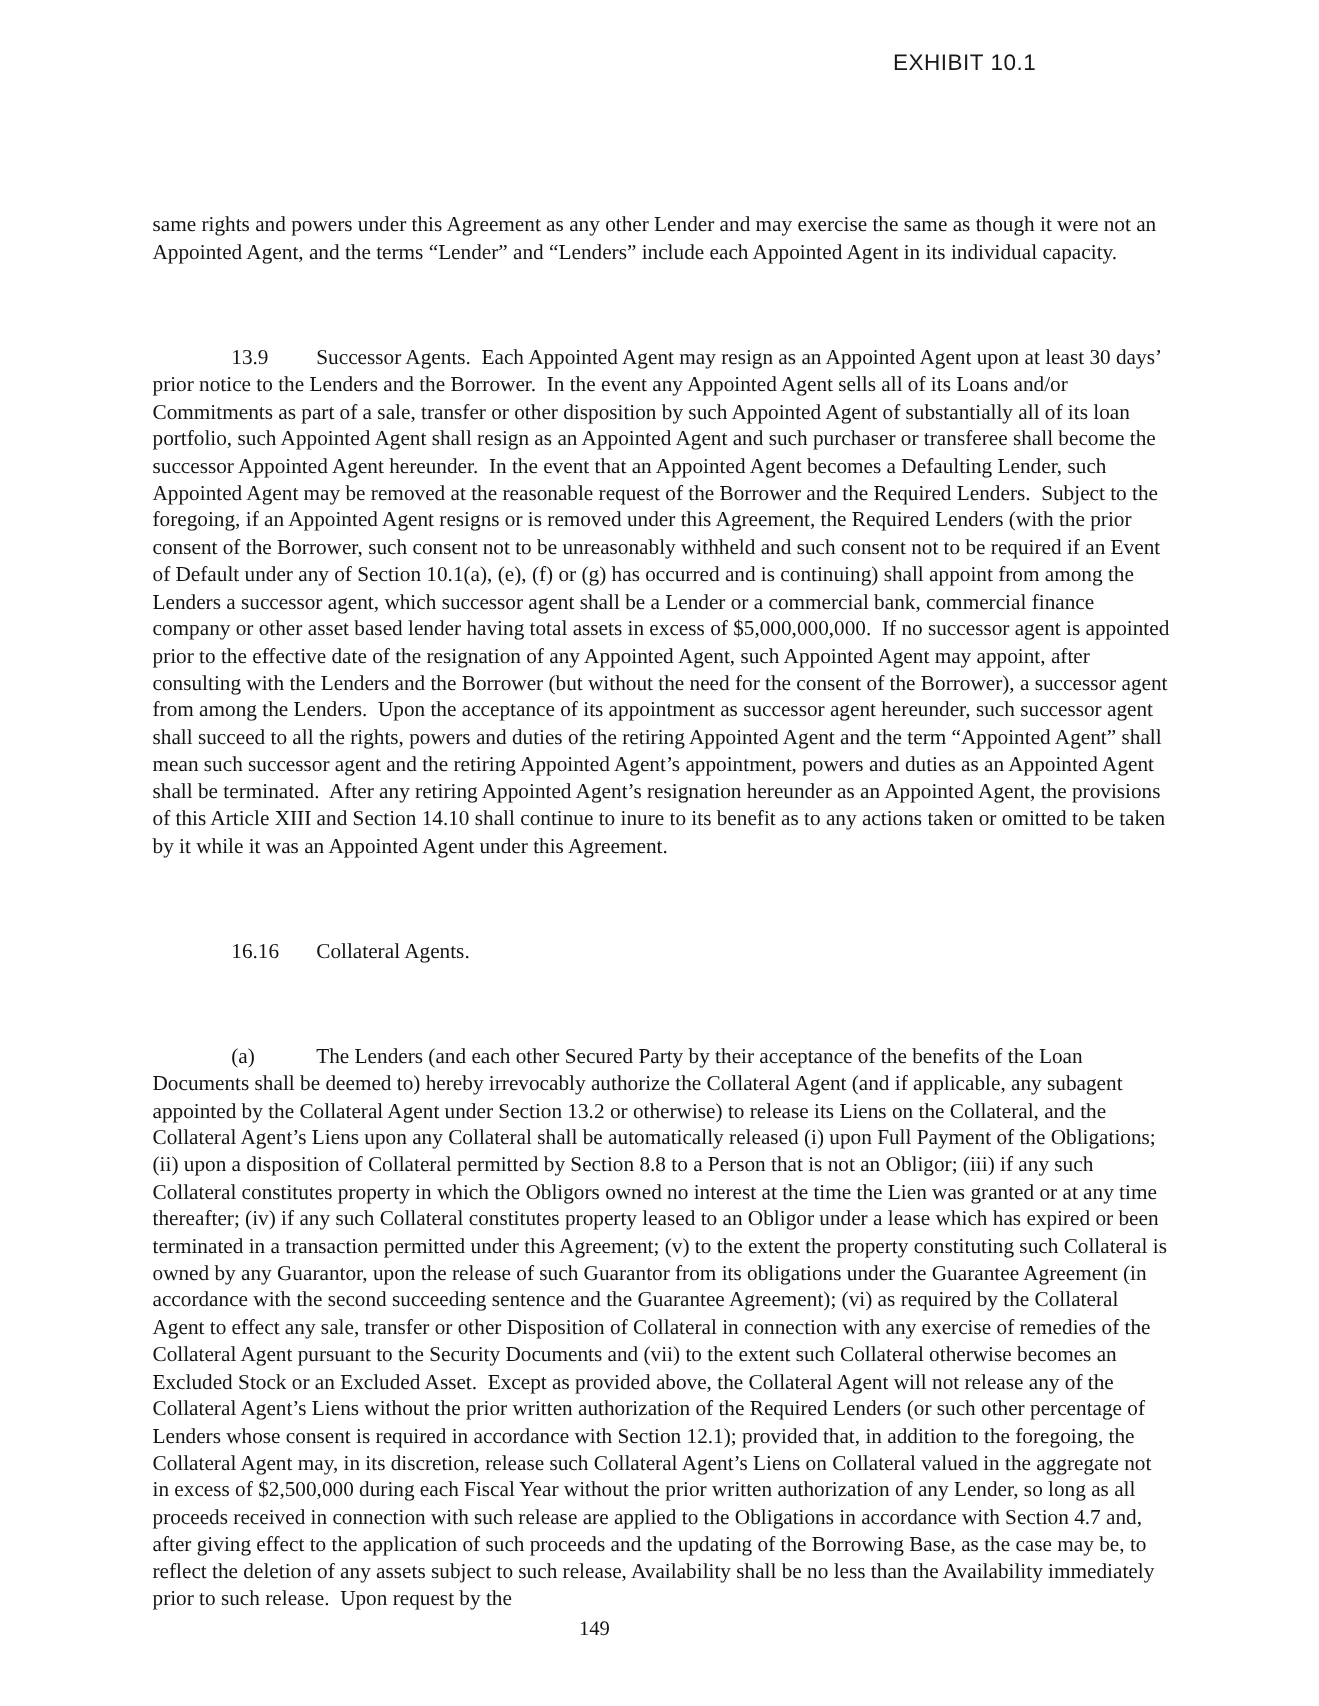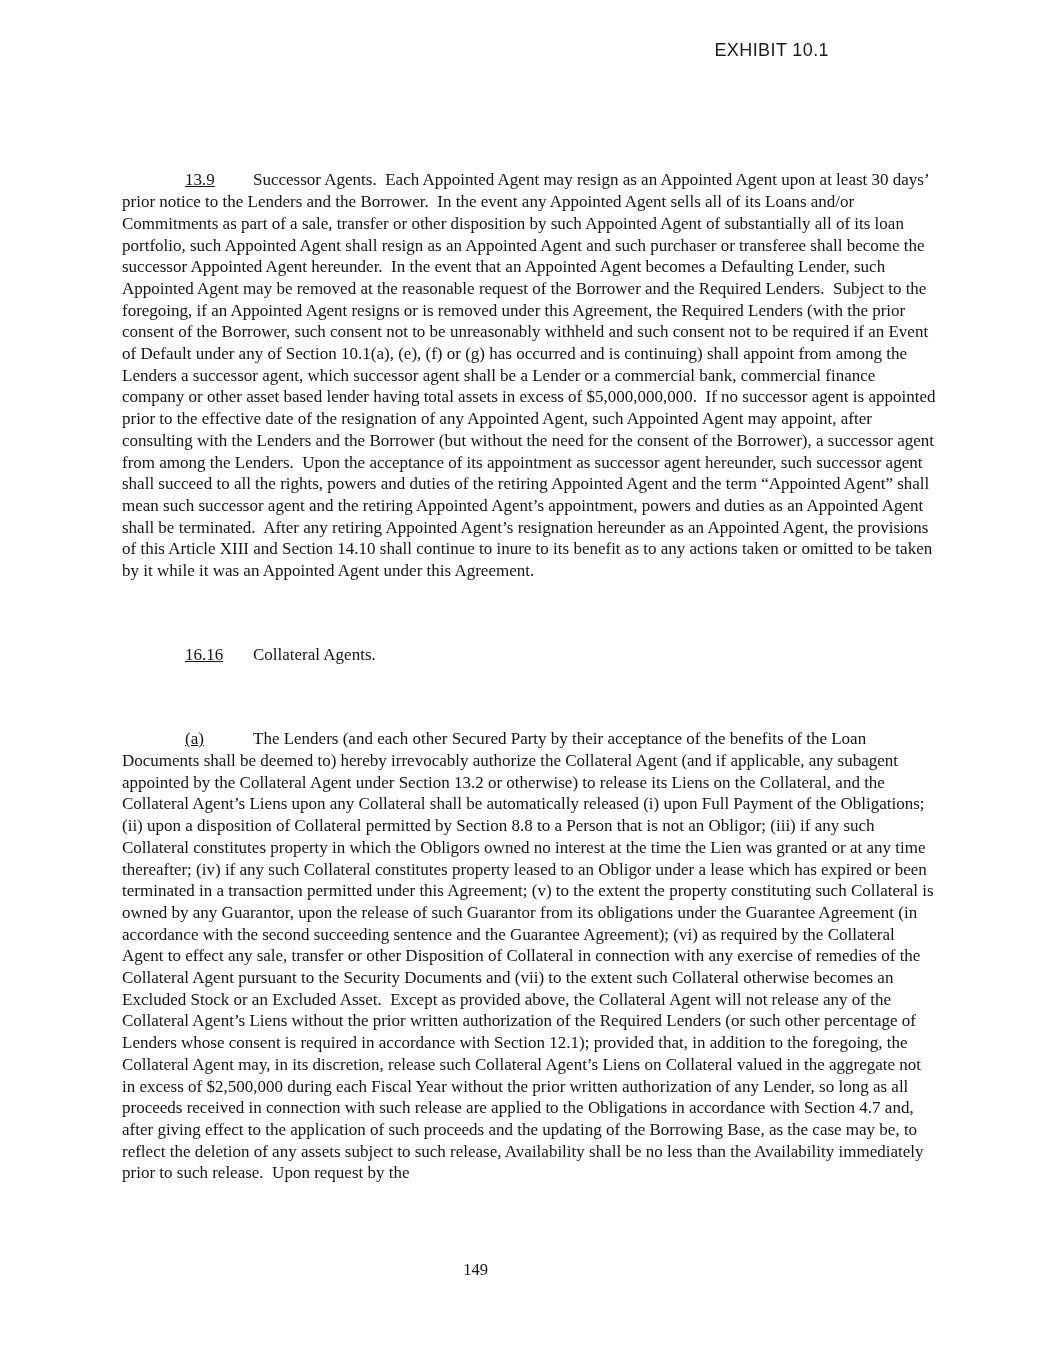--- a/index.html
+++ b/index.html
@@ -30,39 +30,39 @@
     line-height: 21.7px;
     text-align: left;
     white-space: pre-wrap;
   }
   .para { margin: 0 0 19px 0; }
   .para.indent { text-indent: 63px; }
   .para .label {
     display: inline-block;
     min-width: 68px;
     text-indent: 0;
-    text-decoration: underline;
   }
   .para .u { text-underline-offset: 2px; }
   .page-footer {
     position: absolute;
-    top: 1260px;
+    top: 1293px;
     left: 0;
     width: 100%;
     text-align: center;
     font-size: 16.5px;
     color: #141414;
   }
 </style>
 </head>
 <body>
 
 <div class="page">
   <div class="exhibit-header">EXHIBIT 10.1</div>
 
   <div class="content">
+    <p class="para"><span>same rights and powers under this Agreement as any other Lender and may exercise the same as though it were not an Appointed Agent, and the terms “Lender” and “Lenders” include each Appointed Agent in its individual capacity.</span></p>
     <p class="para indent"><span class="label">13.9</span><span class="u">Successor Agents</span><span>.  Each Appointed Agent may resign as an Appointed Agent upon at least 30 days’ prior notice to the Lenders and the Borrower.  In the event any Appointed Agent sells all of its Loans and/or Commitments as part of a sale, transfer or other disposition by such Appointed Agent of substantially all of its loan portfolio, such Appointed Agent shall resign as an Appointed Agent and such purchaser or transferee shall become the successor Appointed Agent hereunder.  In the event that an Appointed Agent becomes a Defaulting Lender, such Appointed Agent may be removed at the reasonable request of the Borrower and the Required Lenders.  Subject to the foregoing, if an Appointed Agent resigns or is removed under this Agreement, the Required Lenders (with the prior consent of the Borrower, such consent not to be unreasonably withheld and such consent not to be required if an Event of Default under any of </span><span class="u">Section 10.1(a)</span><span>, </span><span class="u">(e)</span><span>, </span><span class="u">(f)</span><span> or </span><span class="u">(g)</span><span> has occurred and is continuing) shall appoint from among the Lenders a successor agent, which successor agent shall be a Lender or a commercial bank, commercial finance company or other asset based lender having total assets in excess of $5,000,000,000.  If no successor agent is appointed prior to the effective date of the resignation of any Appointed Agent, such Appointed Agent may appoint, after consulting with the Lenders and the Borrower (but without the need for the consent of the Borrower), a successor agent from among the Lenders.  Upon the acceptance of its appointment as successor agent hereunder, such successor agent shall succeed to all the rights, powers and duties of the retiring Appointed Agent and the term “Appointed Agent” shall mean such successor agent and the retiring Appointed Agent’s appointment, powers and duties as an Appointed Agent shall be terminated.  After any retiring Appointed Agent’s resignation hereunder as an Appointed Agent, the provisions of this </span><span class="u">Article XIII</span><span> and </span><span class="u">Section 14.10</span><span> shall continue to inure to its benefit as to any actions taken or omitted to be taken by it while it was an Appointed Agent under this Agreement.</span></p>
     <p class="para indent"><span class="label">16.16</span><span class="u">Collateral Agents</span><span>.</span></p>
     <p class="para indent"><span class="label">(a)</span><span>The Lenders (and each other Secured Party by their acceptance of the benefits of the Loan Documents shall be deemed to) hereby irrevocably authorize the Collateral Agent (and if applicable, any subagent appointed by the Collateral Agent under </span><span class="u">Section 13.2</span><span> or otherwise) to release its Liens on the Collateral, and the Collateral Agent’s Liens upon any Collateral shall be automatically released (i) upon Full Payment of the Obligations; (ii) upon a disposition of Collateral permitted by </span><span class="u">Section 8.8</span><span> to a Person that is not an Obligor; (iii) if any such Collateral constitutes property in which the Obligors owned no interest at the time the Lien was granted or at any time thereafter; (iv) if any such Collateral constitutes property leased to an Obligor under a lease which has expired or been terminated in a transaction permitted under this Agreement; (v) to the extent the property constituting such Collateral is owned by any Guarantor, upon the release of such Guarantor from its obligations under the Guarantee Agreement (in accordance with the second succeeding sentence and the Guarantee Agreement); (vi) as required by the Collateral Agent to effect any sale, transfer or other Disposition of Collateral in connection with any exercise of remedies of the Collateral Agent pursuant to the Security Documents and (vii) to the extent such Collateral otherwise becomes an Excluded Stock or an Excluded Asset.  Except as provided above, the Collateral Agent will not release any of the Collateral Agent’s Liens without the prior written authorization of the Required Lenders (or such other percentage of Lenders whose consent is required in accordance with </span><span class="u">Section 12.1</span><span>); </span><span class="u">provided</span><span> that, in addition to the foregoing, the Collateral Agent may, in its discretion, release such Collateral Agent’s Liens on Collateral valued in the aggregate not in excess of $2,500,000 during each Fiscal Year without the prior written authorization of any Lender, so long as all proceeds received in connection with such release are applied to the Obligations in accordance with </span><span class="u">Section 4.7</span><span> and, after giving effect to the application of such proceeds and the updating of the Borrowing Base, as the case may be, to reflect the deletion of any assets subject to such release, Availability shall be no less than the Availability immediately prior to such release.  Upon request by the</span></p>
   </div>
 
   <div class="page-footer">149</div>
 </div>
 
 </body></html>

